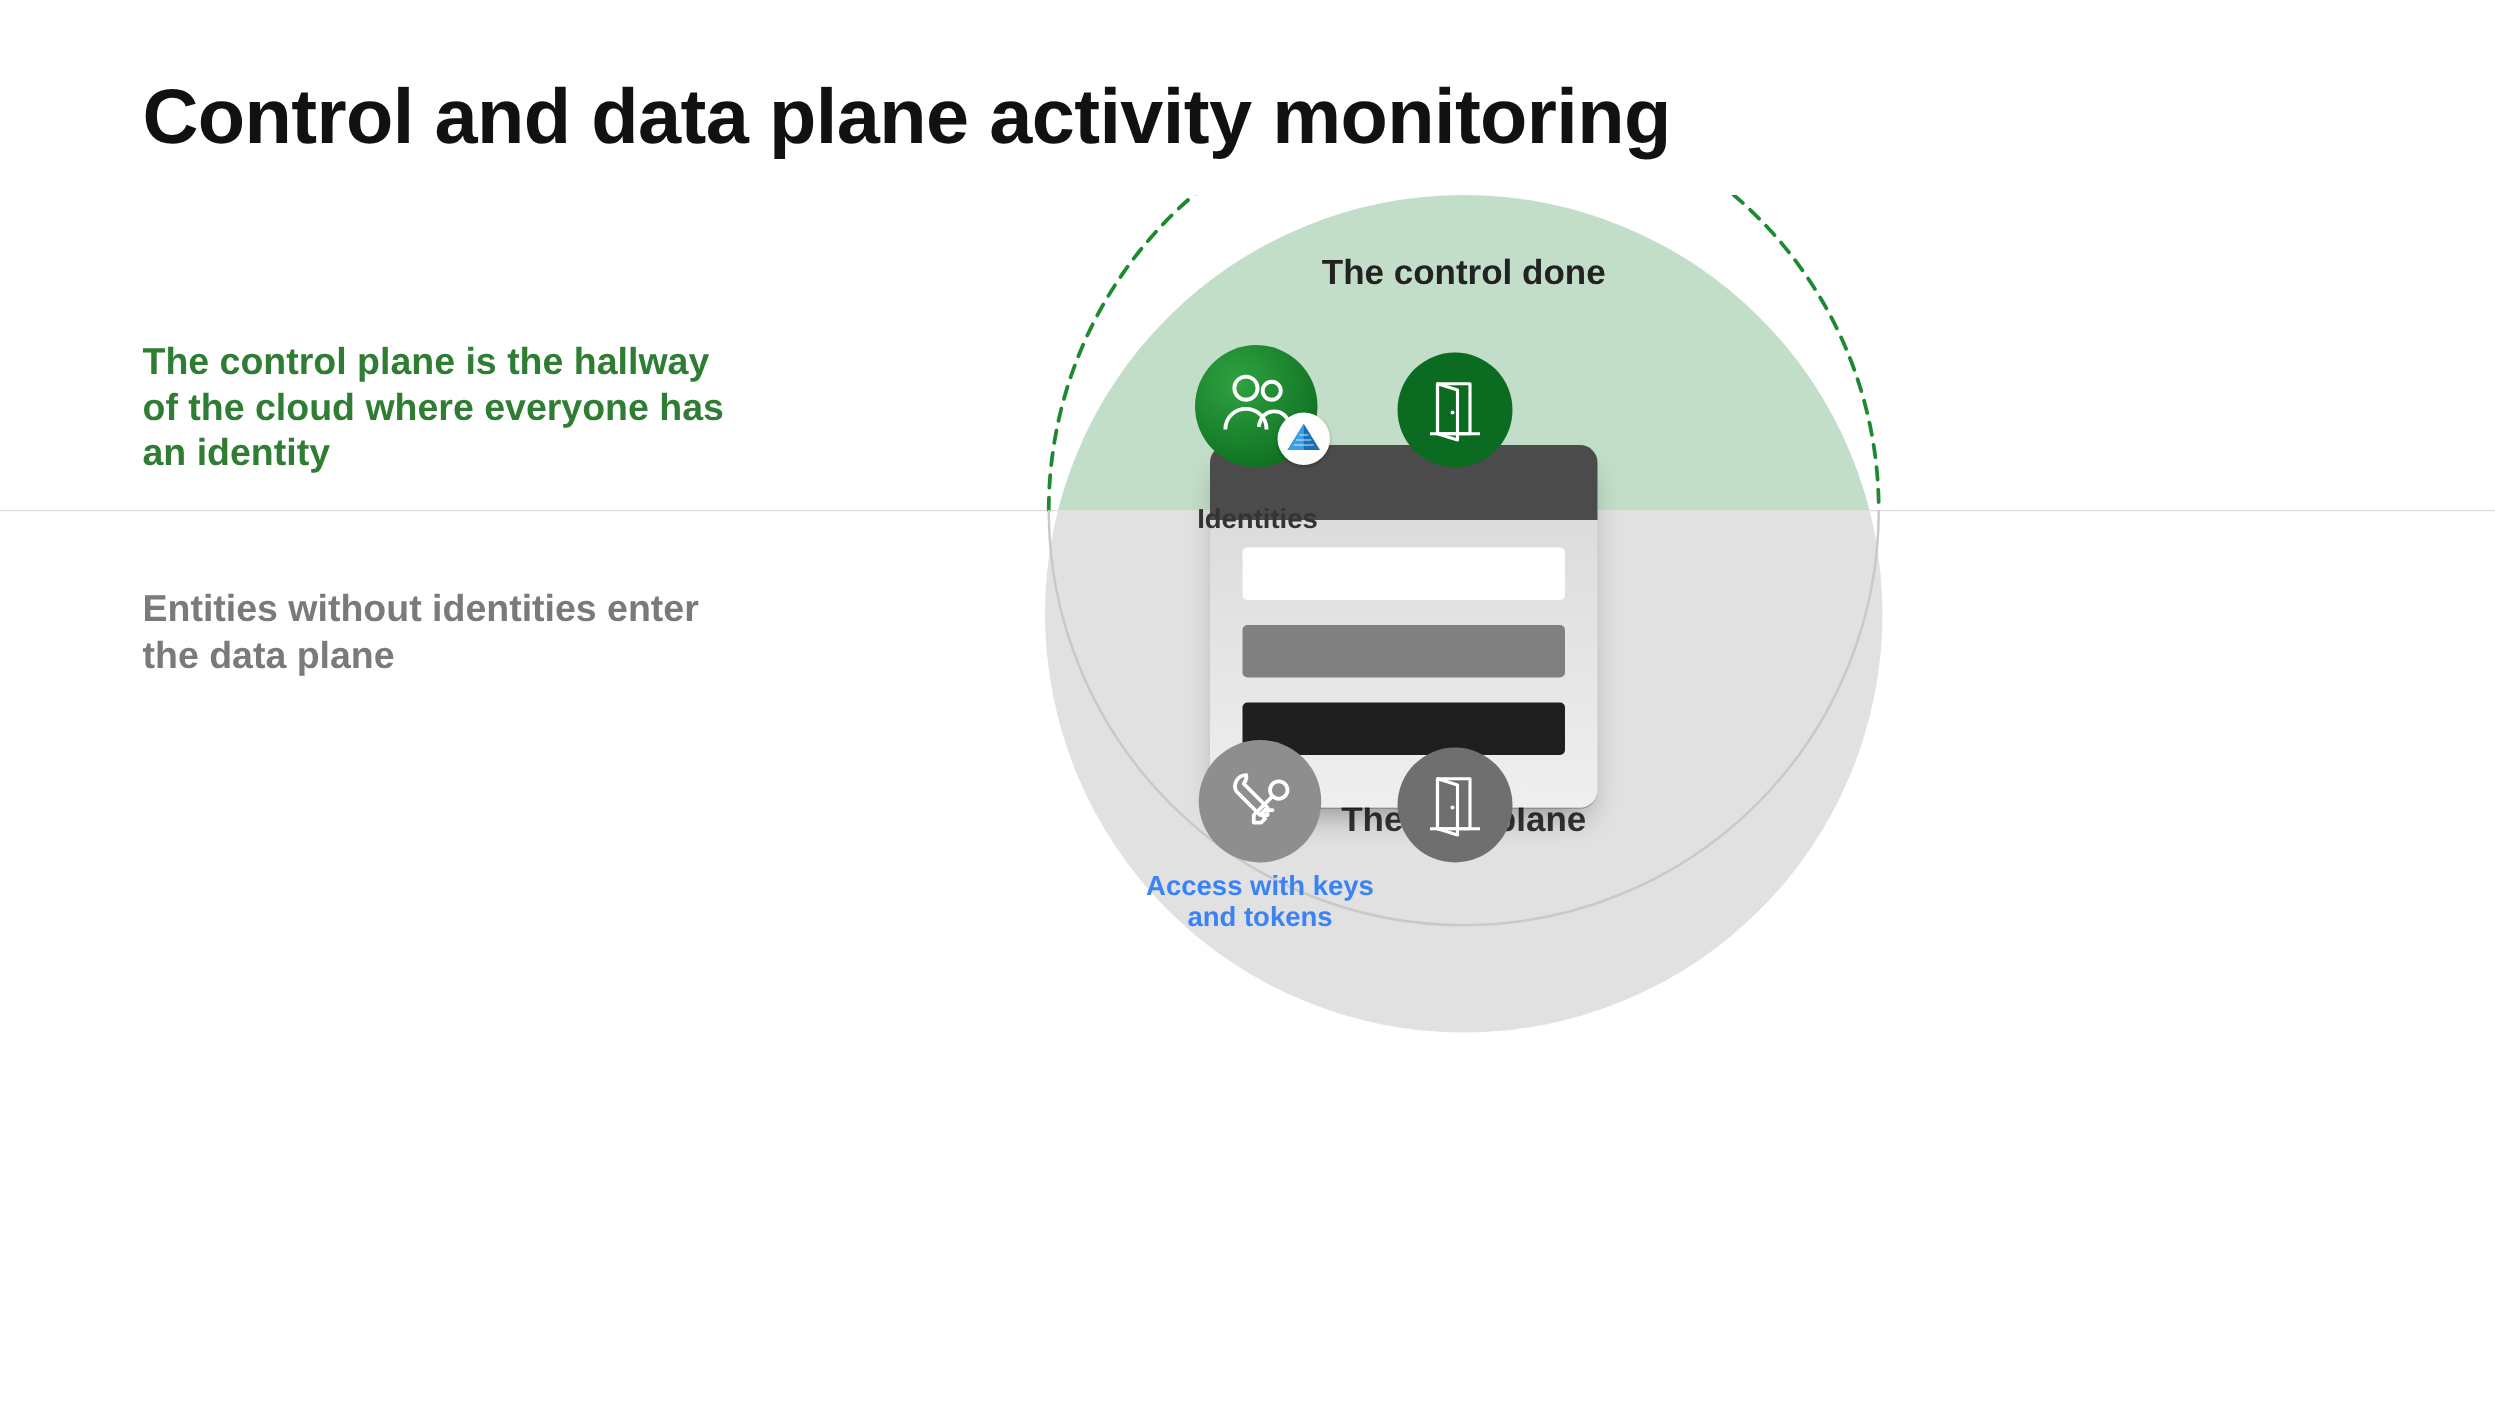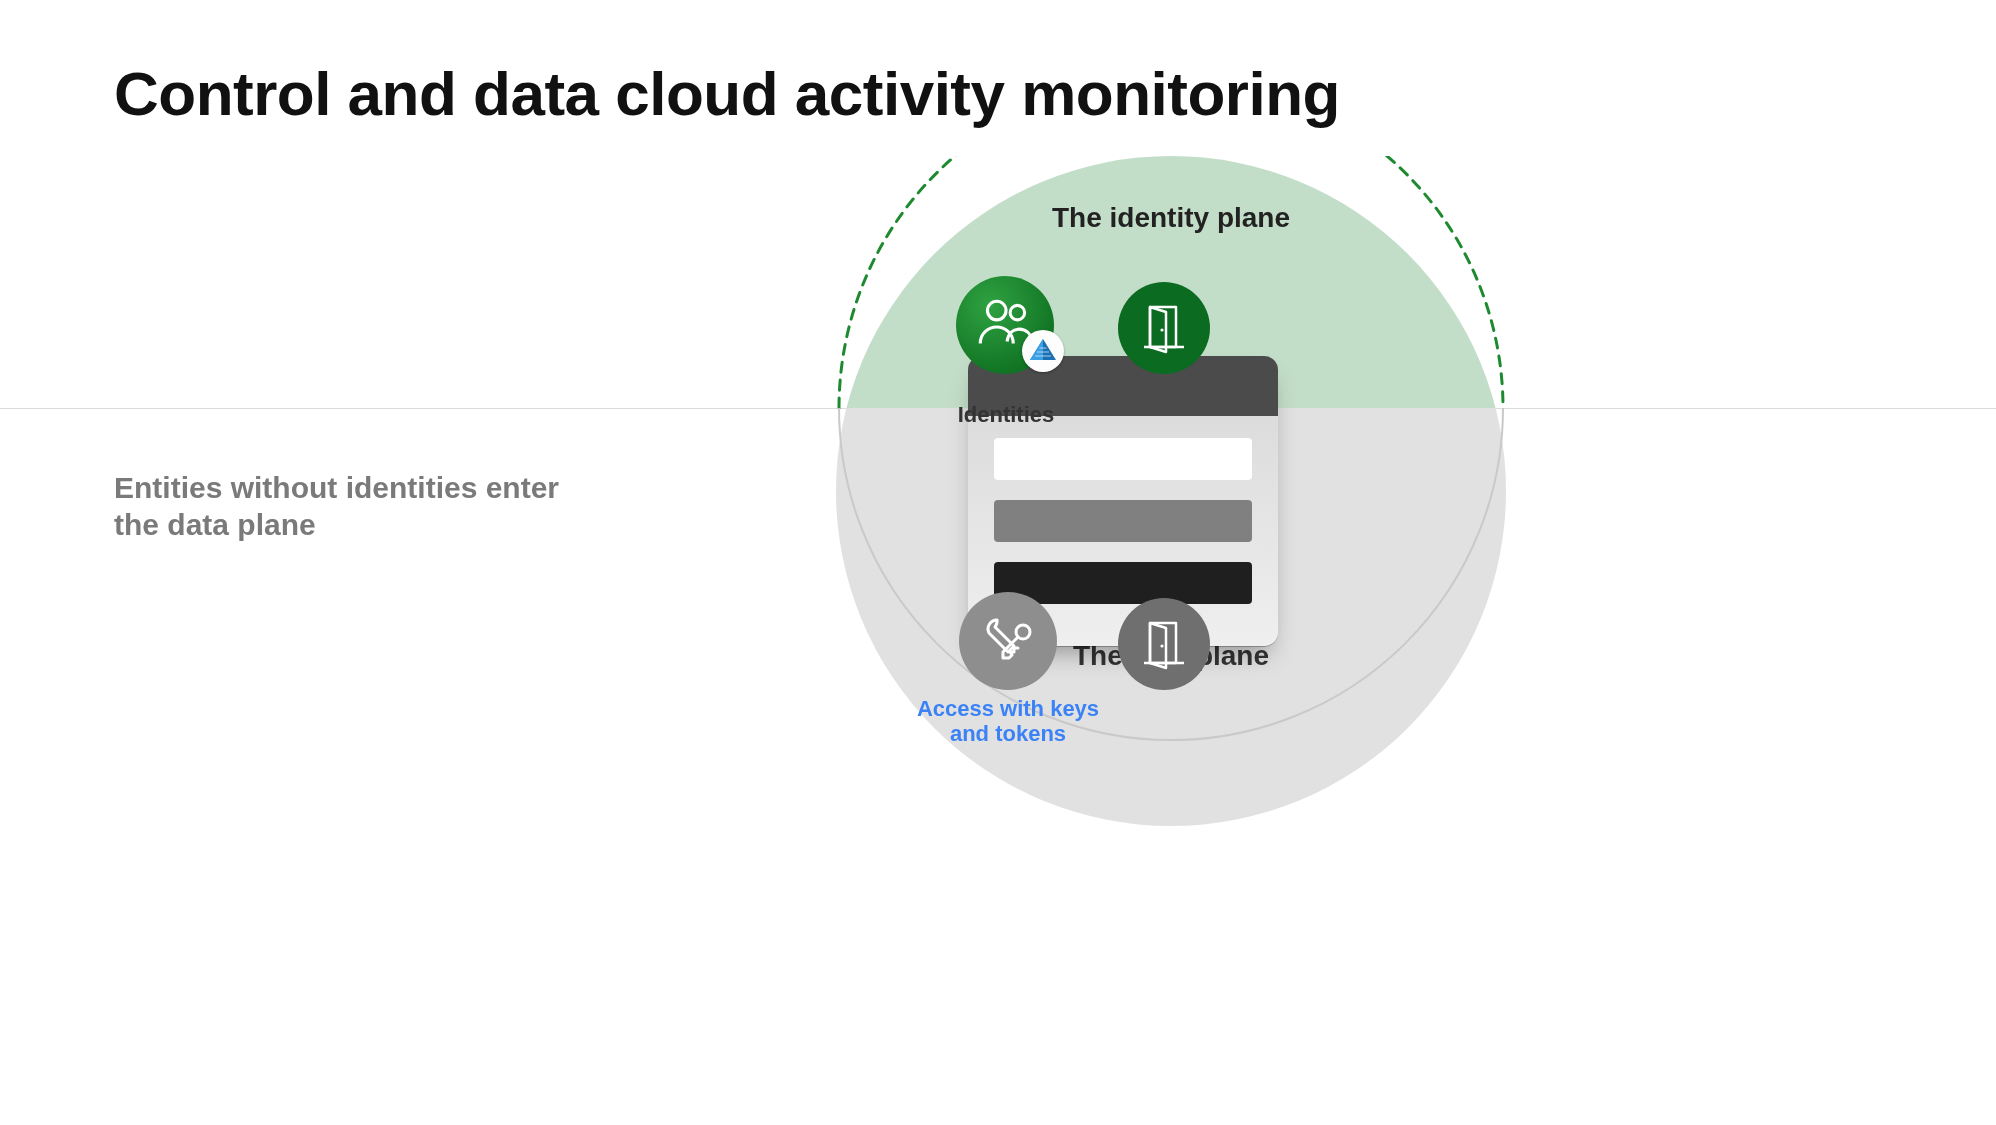--- a/index.html
+++ b/index.html
@@ -67,37 +67,38 @@
   .azure-badge svg{position:absolute;left:5px;top:6px}
 
   .chip-label{position:absolute;text-align:center;font-size:22px;font-weight:600;color:#333}
   .chip-label.identities{left:921px;top:402px;width:170px}
   .chip-label.keys{left:908px;top:696px;width:200px;font-weight:600;color:#3b82f6;line-height:1.15}
 </style>
 </head>
 <body>
 
 <div class="stage">
-  <div class="title">Control and data cloud activity monitoring</div>
+  <div class="title">Control and data plane activity monitoring</div>
 
+  <div class="cp-copy">The control plane is the hallway of the cloud where everyone has an identity</div>
 
   <div class="divider"></div>
 
   <div class="dp-copy">Entities without identities enter the data plane</div>
 
 
   <div class="planes">
     <svg class="dash" viewBox="0 0 670 670" aria-hidden="true">
 
       <path d="M 3 252 A 332 332 0 0 1 667 252" fill="none" stroke="#1e8a2f" stroke-width="3" stroke-dasharray="10 8" stroke-linecap="round"></path>
 
       <path d="M 3 252 A 332 332 0 1 0 667 252" fill="none" stroke="#c9c9c9" stroke-width="2"></path>
     </svg>
 
-    <div class="cp-label">The identity plane</div>
+    <div class="cp-label">The control done</div>
     <div class="dp-label">The data plane</div>
 
     <div class="card">
       <div class="titlebar"></div>
       <div class="rows">
         <div class="row white"></div>
         <div class="row mid"></div>
         <div class="row dark"></div>
       </div>
     </div>

